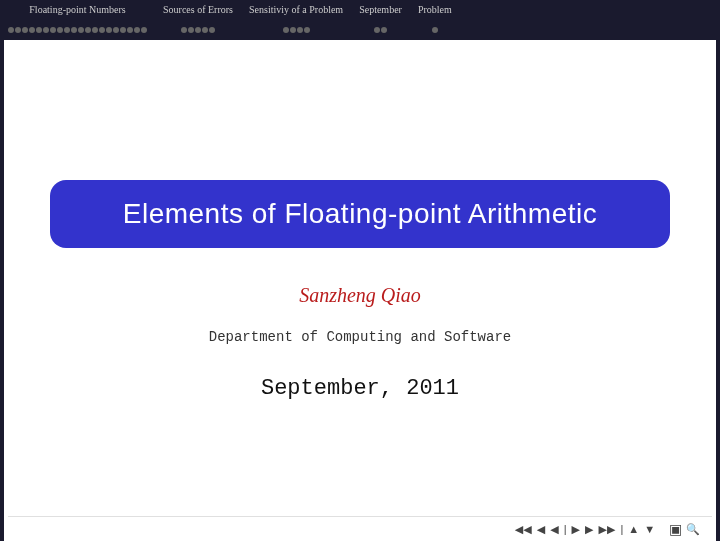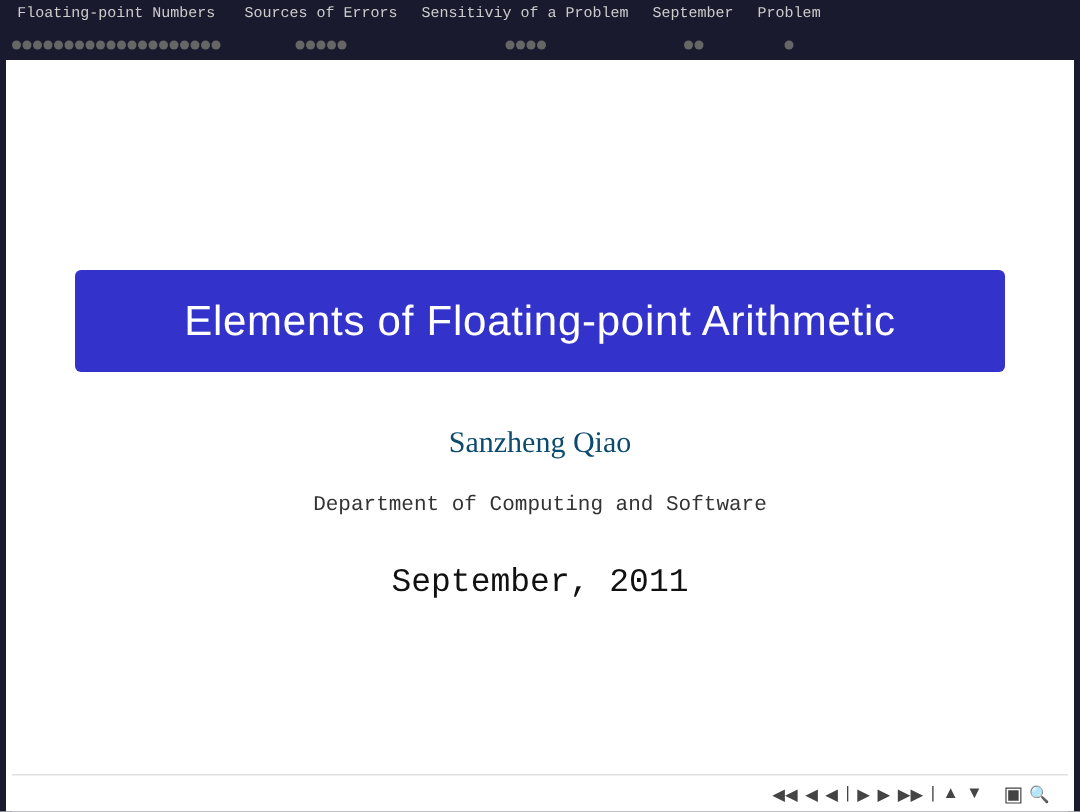--- a/index.html
+++ b/index.html
@@ -28,21 +28,21 @@
     .nav-item {
       display: flex;
       flex-direction: column;
       align-items: center;
       cursor: pointer;
     }
 
     .nav-item-label {
       color: #cccccc;
       font-size: 10px;
-      font-family: Liberation Mono, monospace;
+      font-family: Liberation Serif, serif;
       white-space: nowrap;
       padding-bottom: 12px;
     }
 
     .nav-item-label.active {
       color: #ffffff;
     }
 
     .nav-dots {
       display: flex;
@@ -75,40 +75,41 @@
       flex-direction: column;
       align-items: center;
       justify-content: center;
       position: relative;
       margin: 4px;
       margin-bottom: 0;
     }
 
     .title-box {
       background: #3333cc;
-      border-radius: 4px;
+      border-radius: 16px;
       padding: 18px 20px;
       margin-bottom: 36px;
       width: 620px;
       text-align: center;
     }
 
     .title-box h1 {
       color: #ffffff;
       font-size: 28px;
       font-weight: normal;
       font-family: Arial, sans-serif;
       letter-spacing: 0.5px;
     }
 
     .author {
       font-size: 20px;
-      color: #0c4a6e;
+      color: #b91c1c;
       margin-bottom: 20px;
       font-family: 'Georgia', serif;
+      font-style: italic;
     }
 
     .affiliation {
       font-size: 14px;
       color: #333333;
       text-align: center;
       line-height: 1.5;
       margin-bottom: 28px;
       font-family: Liberation Mono, monospace;
     }

